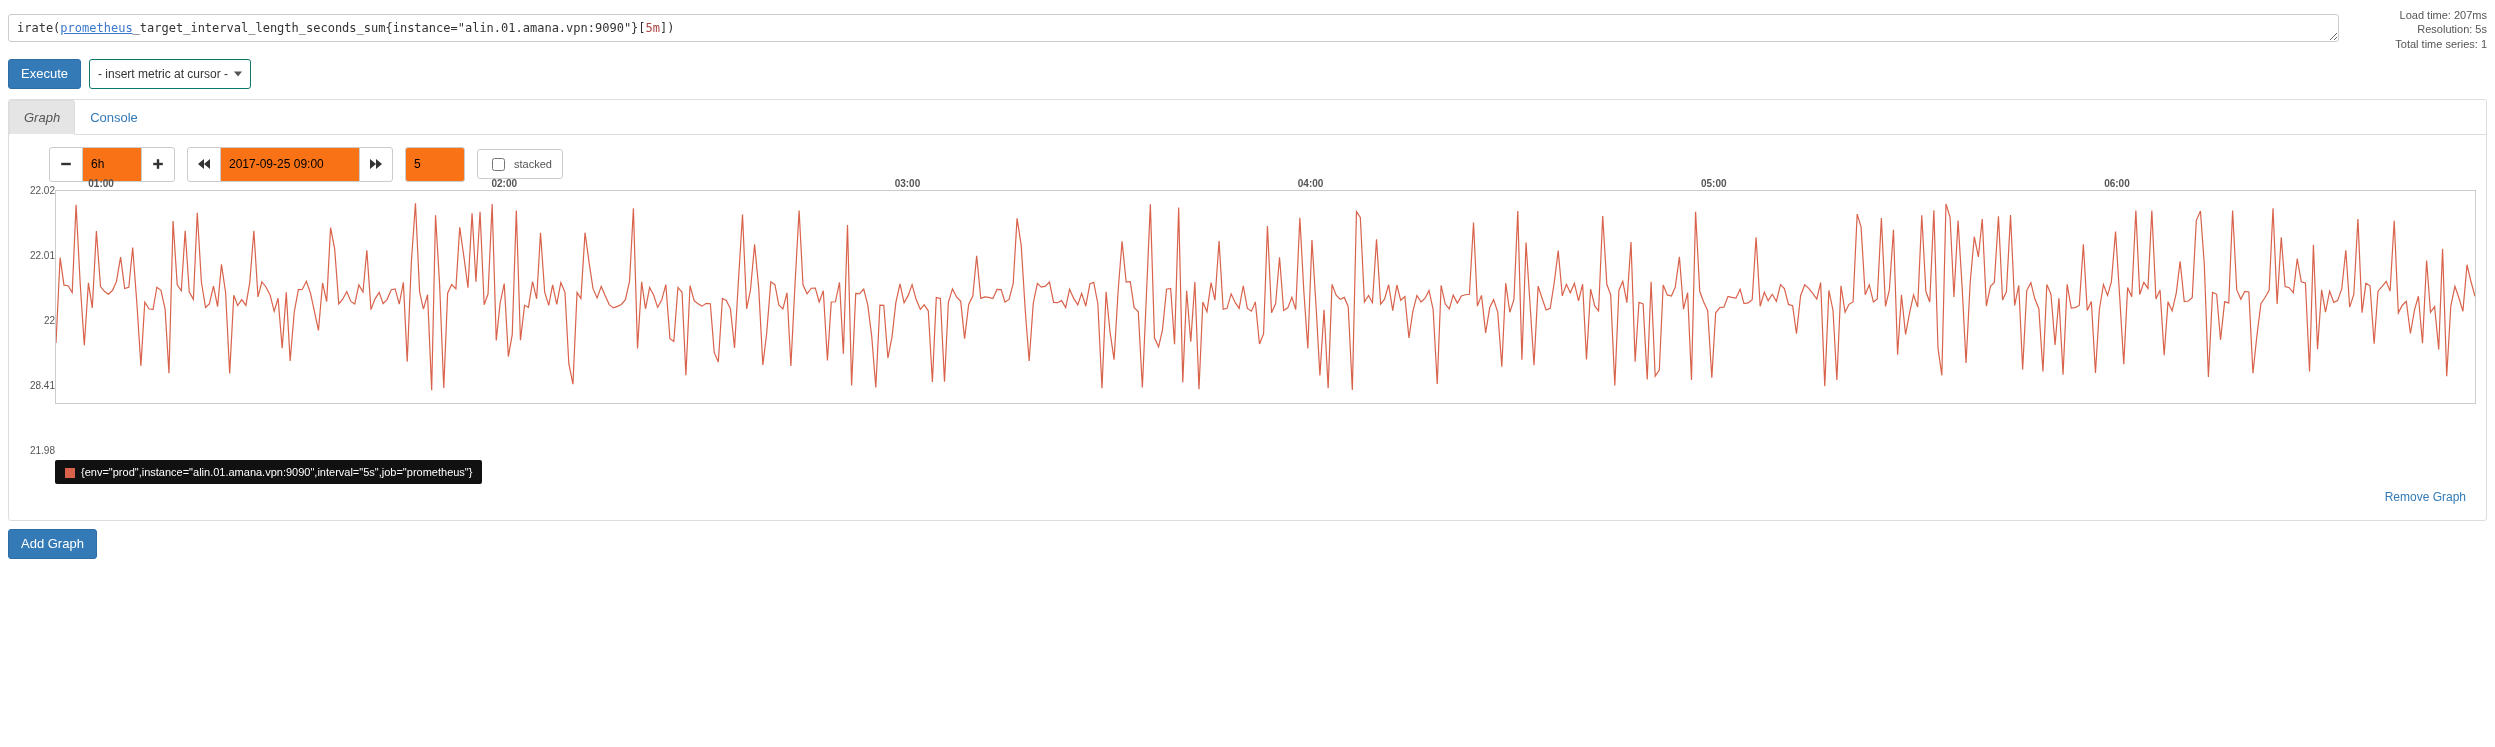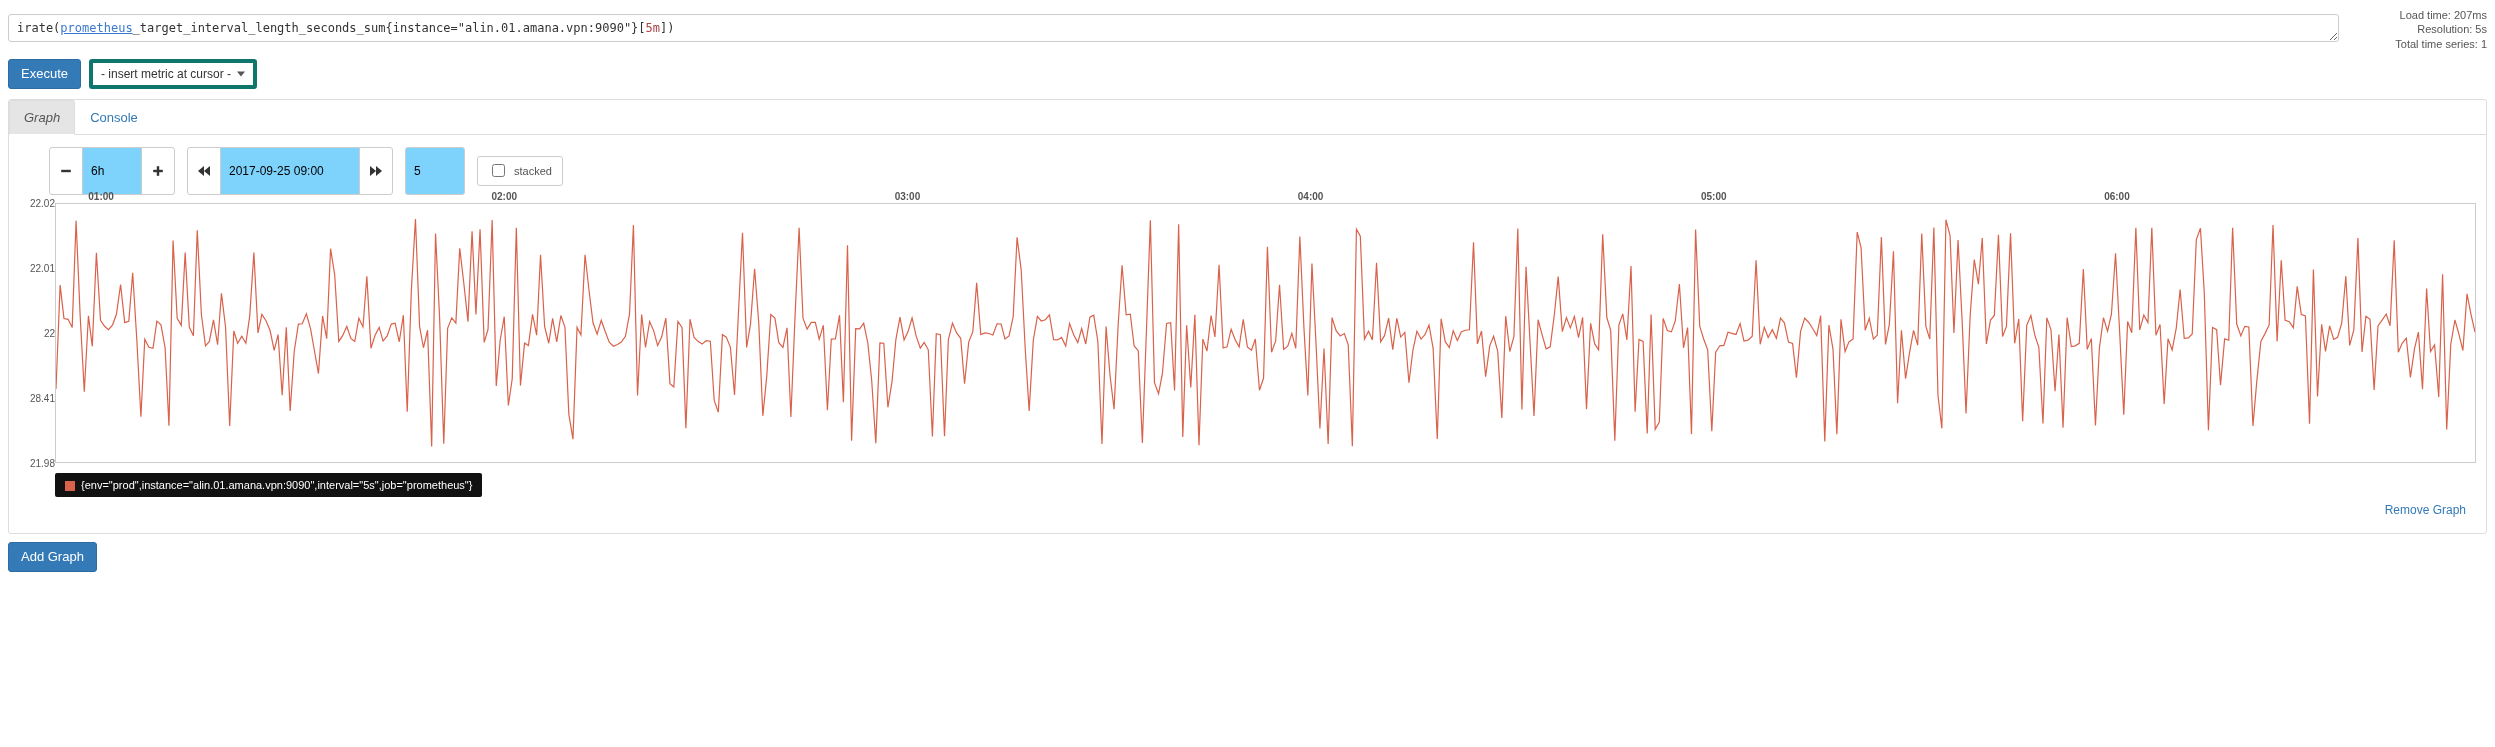--- a/index.html
+++ b/index.html
@@ -59,21 +59,21 @@
     color: #333;
     min-height: 30px;
   }
   .btn-primary {
     background: #337ab7;
     border-color: #2e6da4;
     color: #fff;
   }
   .select {
     height: 30px;
-    border: 4px solid #0f766e;
+    border: 1px solid #0f766e;
     border-radius: 3px;
     padding: 4px 22px 4px 8px;
     background: #fff;
     font-size: 12px;
     cursor: pointer;
     position: relative;
     display: inline-flex;
     align-items: center;
     min-width: 120px;
   }
@@ -131,25 +131,25 @@
   .group .btn:first-child, .group .input:first-child {
     border-top-left-radius: 3px;
     border-bottom-left-radius: 3px;
     margin-left: 0;
   }
   .group .btn:last-child, .group .input:last-child {
     border-top-right-radius: 3px;
     border-bottom-right-radius: 3px;
   }
   .input {
-    height: 48px;
+    height: 35px;
     border: 1px solid #ccc;
     padding: 4px 8px;
     font-size: 12px;
-    background: #7dd3fc;
+    background: #f97316;
   }
   .input.range { width: 60px; }
   .input.time  { width: 140px; }
   .input.res   { width: 60px; border-radius: 3px; }
   .icon-btn { min-width: 34px; padding: 0; font-weight: bold; color:#333;}
   .icon-svg { width: 12px; height: 12px; fill: #333; }
   .check-label {
     display: flex;
     align-items: center;
     gap: 6px;
@@ -179,21 +179,21 @@
     position: absolute;
     right: 0;
     transform: translateY(-50%);
   }
   .plot-and-x {
     flex: 1;
   }
   .plot {
     position: relative;
     border: 1px solid #ccc;
-    height: 260px;
+    height: 214px;
     font-weight: bold;
   }
   svg.series {
     position: absolute;
     inset: 0;
     width: 100%;
     height: 100%;
   }
   .xaxis {
     position: relative;

